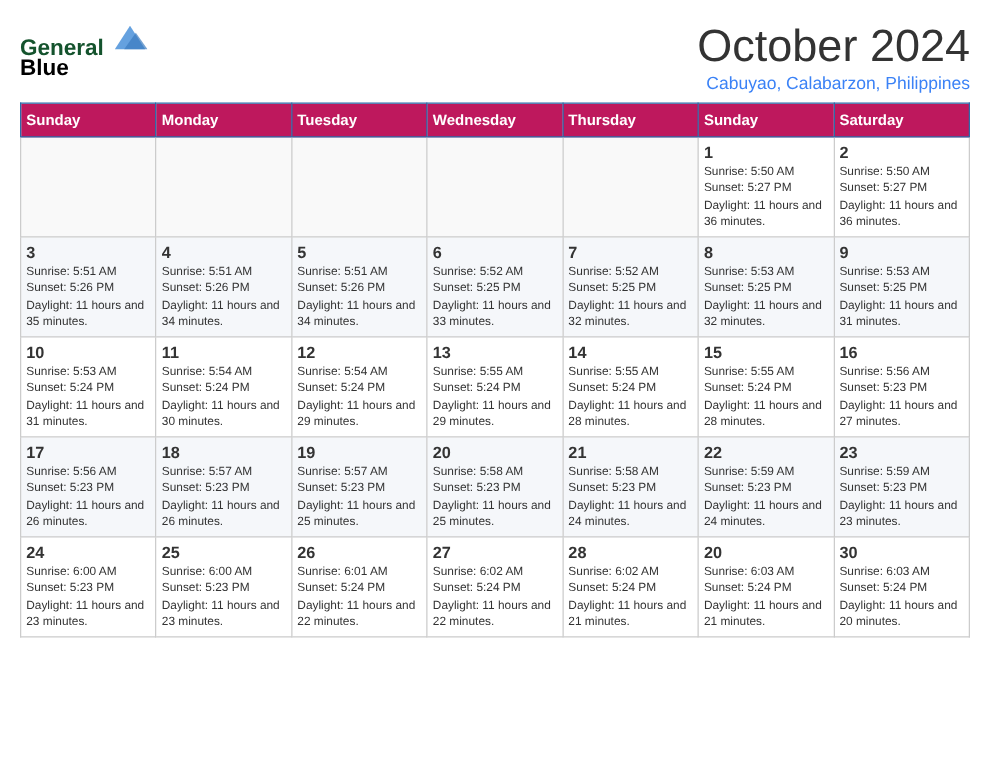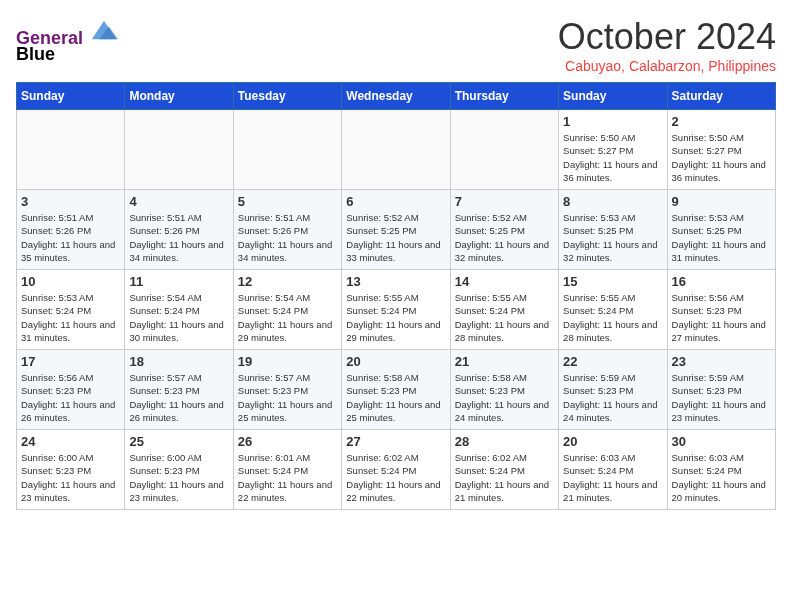--- a/index.html
+++ b/index.html
@@ -20,46 +20,46 @@
       display: flex;
       align-items: center;
     }
     .logo-text {
       font-size: 18px;
       font-weight: bold;
       color: #333;
       line-height: 1.1;
     }
     .logo-text span {
-      color: #701a75;
+      color: #14532d;
     }
     .logo-icon {
       width: 28px;
       height: 28px;
       margin-left: 2px;
     }
     .title-area {
       text-align: right;
     }
     .month-title {
       font-size: 36px;
       font-weight: normal;
       color: #333;
     }
     .location-subtitle {
       font-size: 14px;
-      color: #ef4444;
+      color: #3b82f6;
     }
     .calendar {
       width: 100%;
       border-collapse: collapse;
       border: 1px solid #ccc;
     }
     .calendar th {
-      background: #1d4ed8;
+      background: #be185d;
       color: #fff;
       font-size: 12px;
       font-weight: bold;
       padding: 6px 4px;
       text-align: left;
       border: 1px solid #2d6aa8;
     }
     .calendar td {
       border: 1px solid #ccc;
       vertical-align: top;

